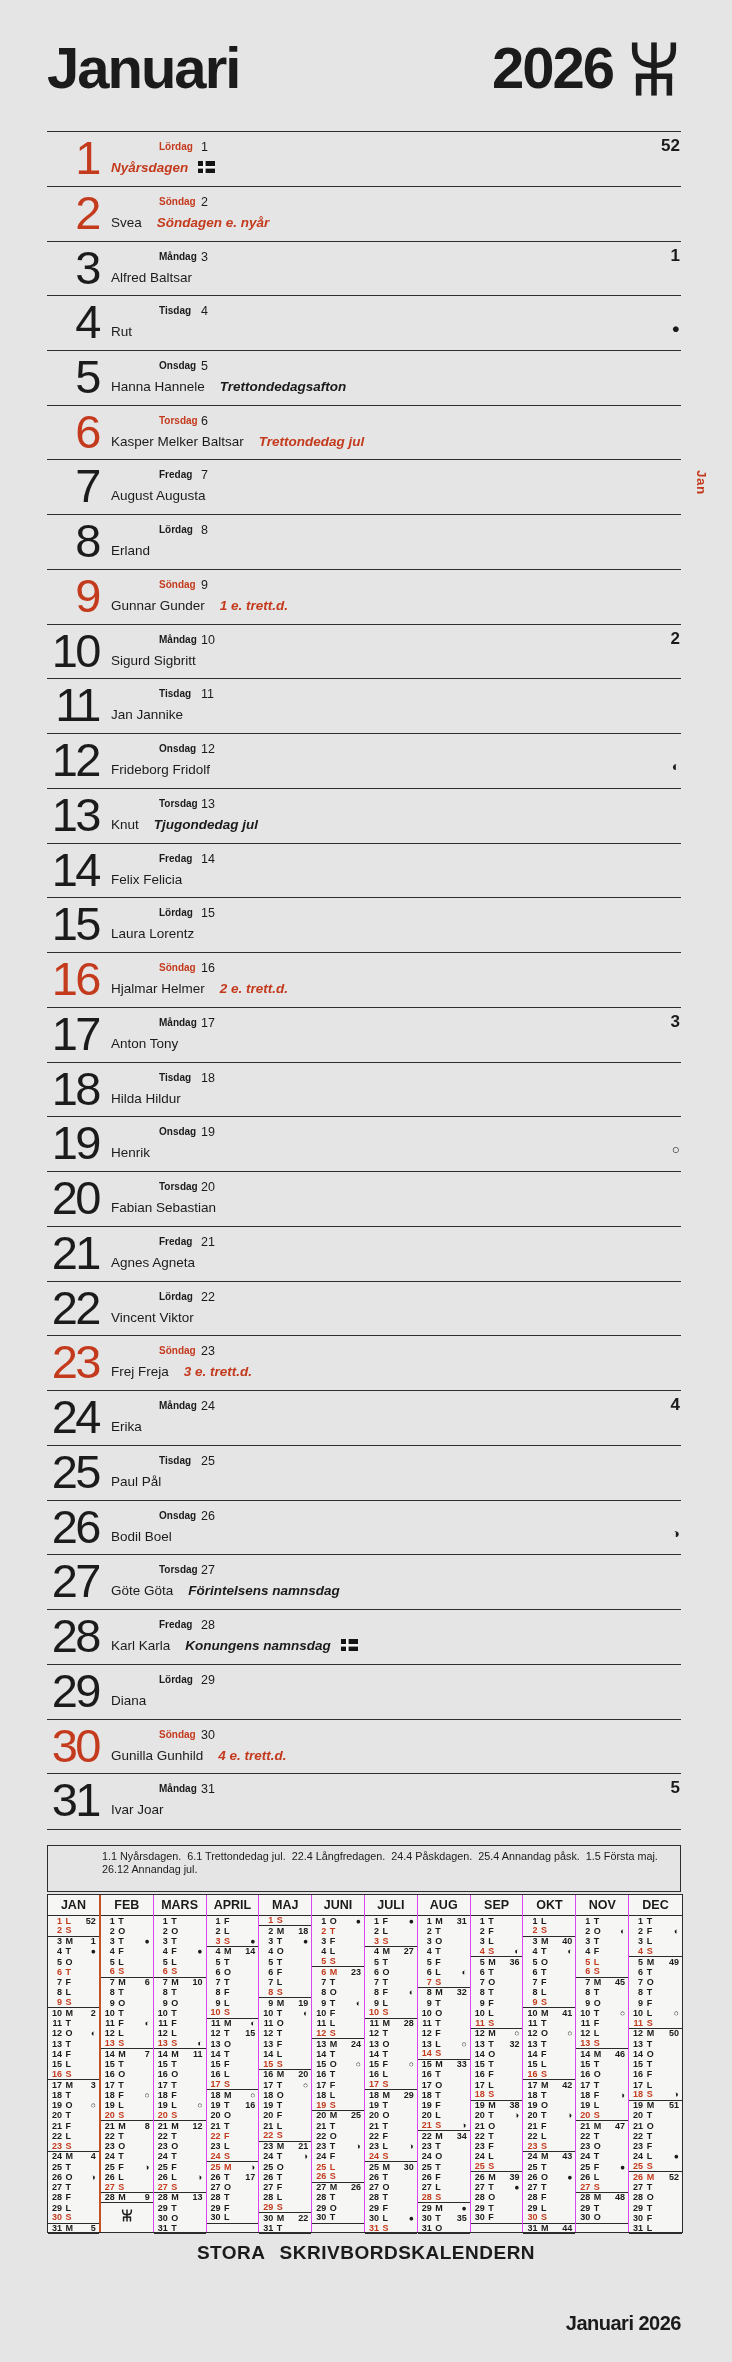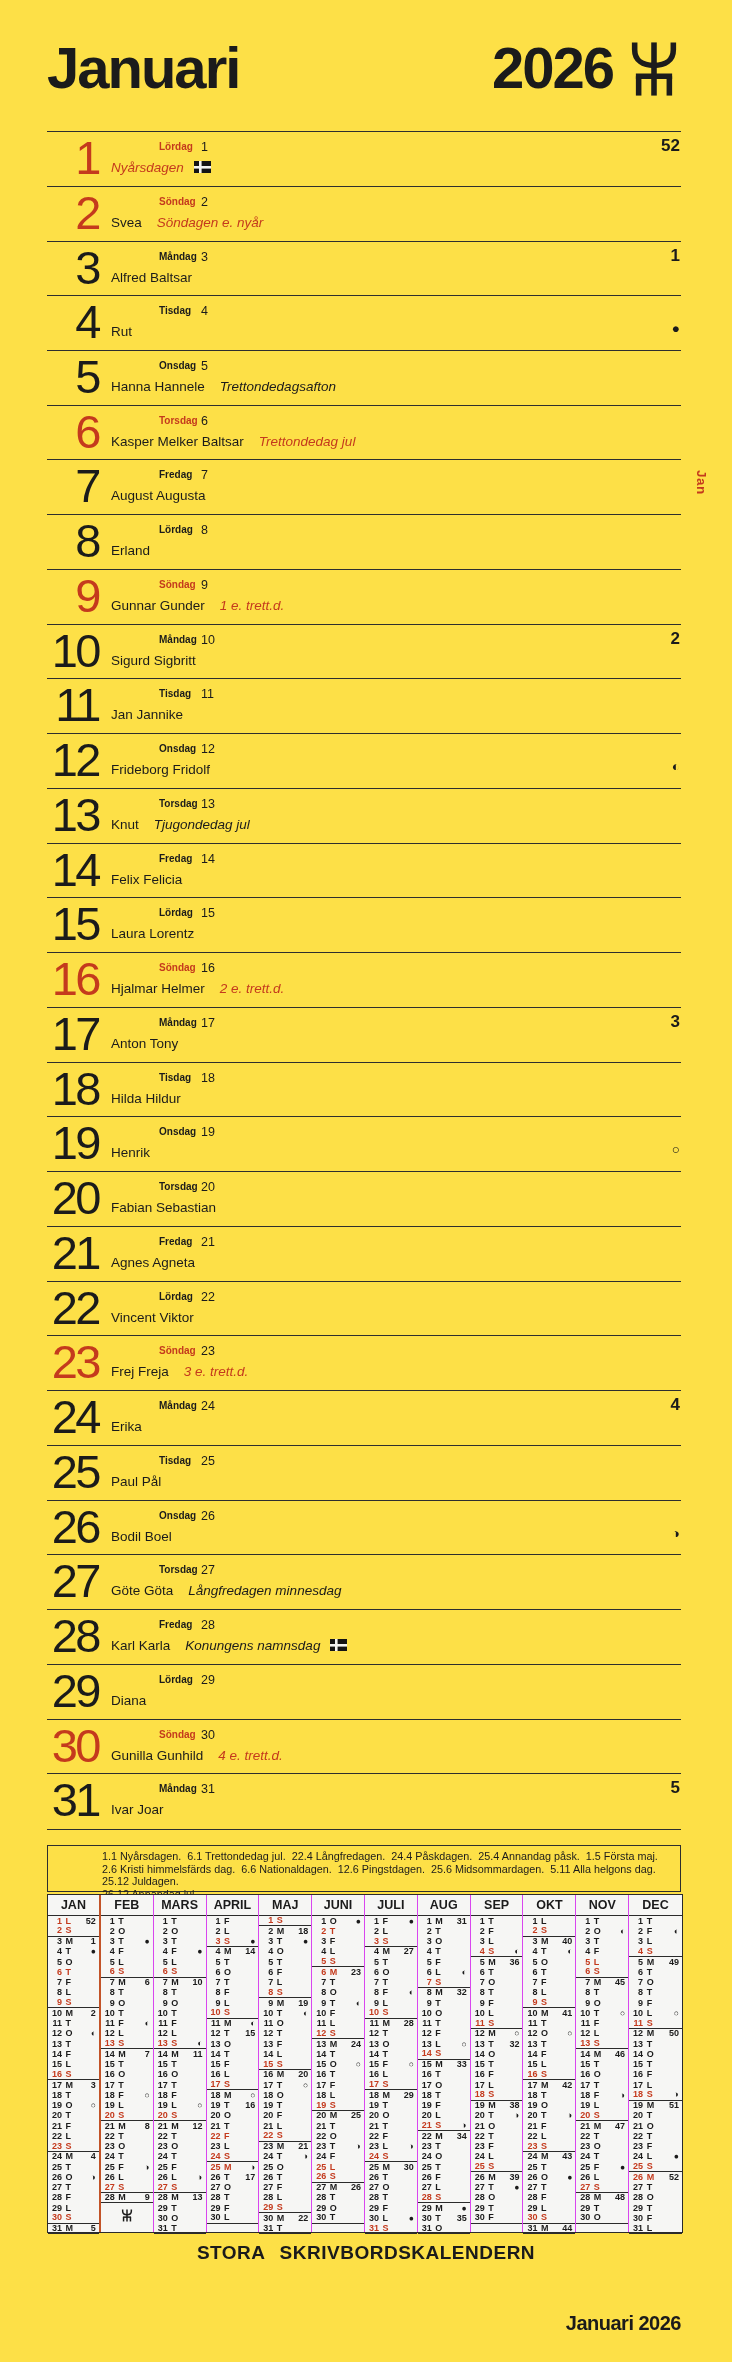--- a/index.html
+++ b/index.html
@@ -1,33 +1,33 @@
 <!DOCTYPE html>
 <html><head>
 <meta charset="utf-8">
 <style>
   html,body{margin:0;padding:0;}
-  .page{position:relative;width:732px;height:2362px;background:#fde047;
+  .page{position:relative;width:732px;height:2362px;background:#e5e5e5;
         font-family:"Liberation Sans","DejaVu Sans",sans-serif;color:#1b1b1b;overflow:hidden;}
 
   
   .hdr{position:absolute;left:47px;top:36px;width:634px;height:92px;display:flex;align-items:flex-start;}
   .hdr-title{font-size:58px;line-height:64px;font-weight:600;letter-spacing:-2px;}
   .hdr-year{margin-left:auto;font-size:58px;line-height:64px;font-weight:600;letter-spacing:-2px;}
   .hdr-logo{margin-left:14px;margin-top:4px;}
 
   
   .day-row{position:absolute;left:47px;width:634px;height:55px;border-top:1.6px solid #2e2e2e;}
   .day-row.last{border-bottom:1.6px solid #2e2e2e;}
   .bignum{position:absolute;left:0;top:1px;width:52px;text-align:right;
           font-size:47px;line-height:50px;font-weight:500;letter-spacing:-2.5px;}
   .dayname{position:absolute;left:64px;top:6px;font-weight:700;font-size:10px;line-height:17px;margin-left:48px;}
   .smalldate{position:absolute;left:154px;top:8px;font-size:12.5px;color:#1b1b1b;}
   .namesline{position:absolute;left:64px;top:28px;font-size:13.5px;line-height:16px;white-space:nowrap;}
-  .note{font-style:italic;margin-left:15px;}
+  .note{font-style:italic;margin-left:15px;font-weight:bold;}
   .note.first{margin-left:0;}
   .weeknum{position:absolute;right:1px;top:4px;font-weight:700;font-size:17px;}
   .moon{position:absolute;right:1px;top:25px;font-size:13.5px;}
   .red{color:#c43a1d;}
   .flag{display:inline-block;width:17px;height:12px;margin-left:10px;vertical-align:-1px;
         background:
           linear-gradient(#f3f3f1,#f3f3f1) no-repeat 5px 0/2.6px 100%,
           linear-gradient(#f3f3f1,#f3f3f1) no-repeat 0 4.7px/100% 2.6px,
           #141414;}
 
@@ -249,21 +249,21 @@
         <div class="bignum">26</div>
         <div class="dayname">Onsdag</div>
         <div class="smalldate">26</div>
         <div class="namesline">Bodil Boel</div>
         <div class="moon">◑</div>
       </div>
       <div class="day-row" style="top: 1554.2px;">
         <div class="bignum">27</div>
         <div class="dayname">Torsdag</div>
         <div class="smalldate">27</div>
-        <div class="namesline">Göte Göta<span class="note">Långfredagen minnesdag</span></div>
+        <div class="namesline">Göte Göta<span class="note">Förintelsens namnsdag</span></div>
       </div>
       <div class="day-row" style="top: 1609px;">
         <div class="bignum">28</div>
         <div class="dayname">Fredag</div>
         <div class="smalldate">28</div>
         <div class="namesline">Karl Karla<span class="note">Konungens namnsdag</span><span class="flag"></span></div>
       </div>
       <div class="day-row" style="top: 1663.7px;">
         <div class="bignum">29</div>
         <div class="dayname">Lördag</div>
@@ -278,21 +278,21 @@
       </div>
       <div class="day-row last" style="top: 1773.2px;">
         <div class="bignum">31</div>
         <div class="dayname">Måndag</div>
         <div class="smalldate">31</div>
         <div class="namesline">Ivar Joar</div>
         <div class="weeknum">5</div>
       </div>
     </div>
 
-  <div class="legend"><div>1.1 Nyårsdagen.  6.1 Trettondedag jul.  22.4 Långfredagen.  24.4 Påskdagen.  25.4 Annandag påsk.  1.5 Första maj.</div><div>2.6 Kristi himmelsfärds dag.  6.6 Nationaldagen.  12.6 Pingstdagen.  25.6 Midsommardagen.  5.11 Alla helgons dag.  25.12 Juldagen.</div><div>26.12 Annandag jul.</div></div>
+  <div class="legend"><div>1.1 Nyårsdagen.  6.1 Trettondedag jul.  22.4 Långfredagen.  24.4 Påskdagen.  25.4 Annandag påsk.  1.5 Första maj.</div><div>26.12 Annandag jul.</div></div>
 
   <div class="mini">
       <div class="mini-col jan">
         <div class="mini-head">JAN</div>
         <div class="mini-day">
           <div class="md-num red">1</div>
           <div class="md-let red">L</div>
           <div class="md-ann">52</div>
         </div>
         <div class="mini-day grp">

